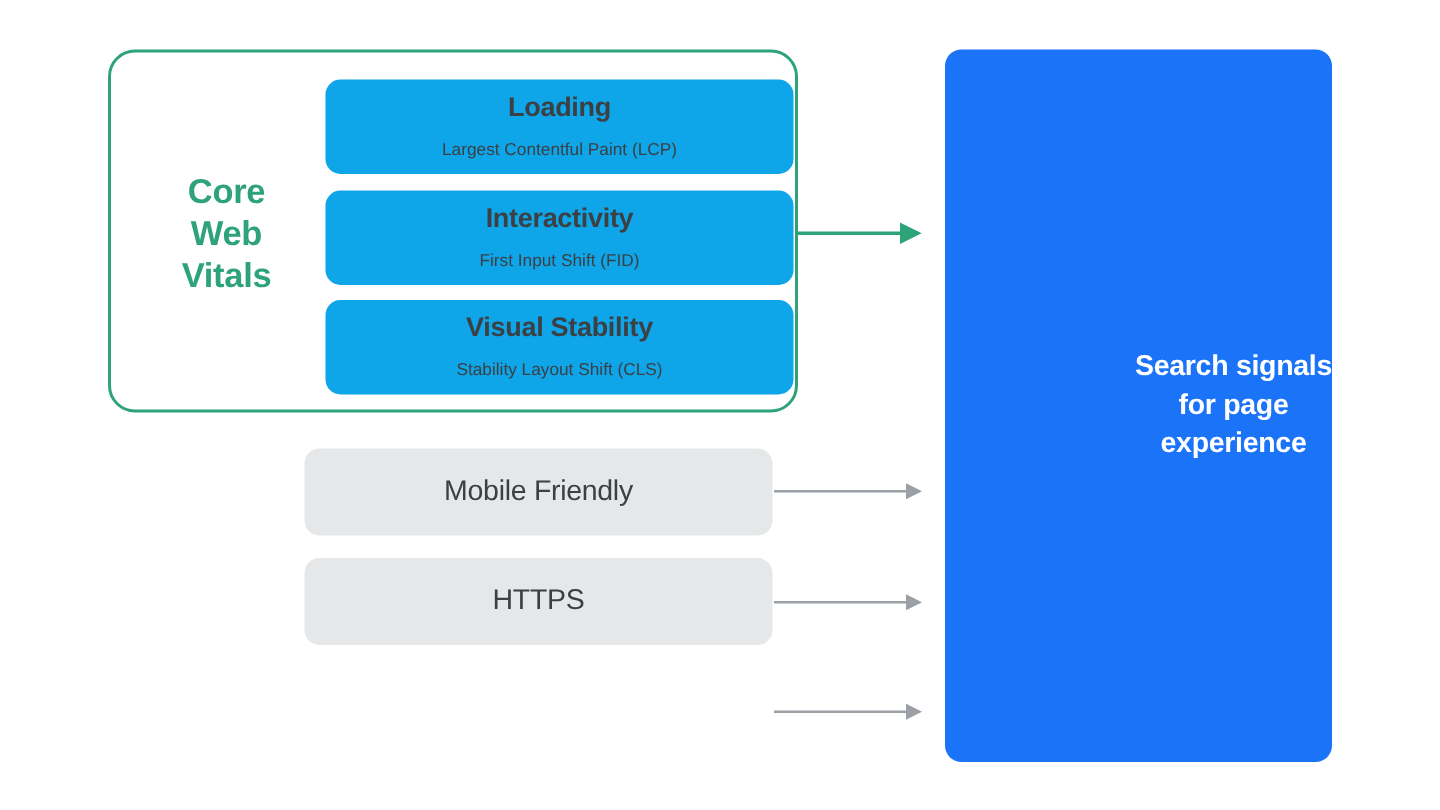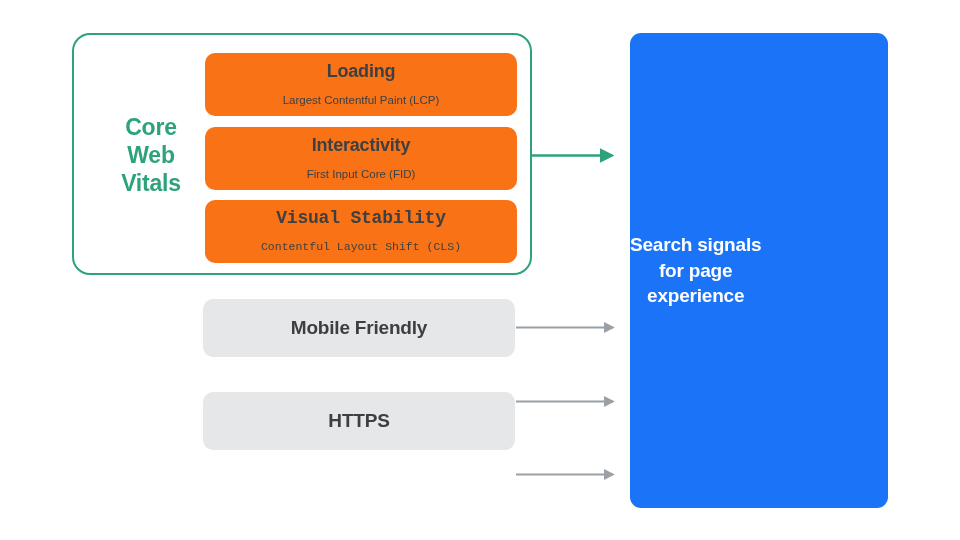--- a/index.html
+++ b/index.html
@@ -41,34 +41,34 @@
     font-size: 23px;
     font-weight: bold;
     line-height: 1.22;
     letter-spacing: -0.2px;
     text-align: center;
   }
 
   
   .metric-card {
     position: absolute;
-    left: 131px;
+    left: 143px;
     width: 312px;
     height: 63px;
-    background: #f97316;
+    background: #0ea5e9;
     border-radius: 10px;
     box-sizing: border-box;
     display: flex;
     flex-direction: column;
     align-items: center;
     justify-content: center;
   }
   .metric-card.c0 { top: 18px; }
   .metric-card.c1 { top: 92px; align-items: center; }
-  .metric-card.c2 { top: 165px; font-family: Liberation Mono, monospace; }
+  .metric-card.c2 { top: 165px; }
   .metric-title {
     font-size: 18px;
     font-weight: bold;
     color: #3c4043;
     line-height: 1.15;
     letter-spacing: -0.2px;
   }
   .metric-sub {
     font-size: 11.5px;
     font-weight: normal;
@@ -83,41 +83,41 @@
     left: 203px;
     width: 312px;
     height: 58px;
     background: #e6e7e8;
     border-radius: 10px;
     display: flex;
     align-items: center;
     justify-content: center;
   }
   .gray-box.g0 { top: 299px; }
-  .gray-box.g1 { top: 392px; }
+  .gray-box.g1 { top: 372px; }
   .gray-box.g2 { top: 446px; }
   .gray-label {
     font-size: 19px;
-    font-weight: bold;
+    font-weight: normal;
     color: #3c4043;
     letter-spacing: -0.2px;
   }
 
   
   .blue-box {
     position: absolute;
     left: 630px;
     top: 33px;
     width: 258px;
     height: 475px;
     background: #1b73f8;
     border-radius: 11px;
     display: flex;
     align-items: center;
-    justify-content: flex-start;
+    justify-content: flex-end;
   }
   .blue-text {
     color: #ffffff;
     font-size: 19px;
     font-weight: bold;
     text-align: center;
     line-height: 1.36;
     letter-spacing: -0.2px;
     white-space: pre-line;
   }
@@ -143,26 +143,26 @@
 Web
 Vitals</div>
 
     <div class="metric-card c0">
       <div class="metric-title">Loading</div>
       <div class="metric-sub">Largest Contentful Paint (LCP)</div>
     </div>
 
     <div class="metric-card c1">
       <div class="metric-title">Interactivity</div>
-      <div class="metric-sub">First Input Core (FID)</div>
+      <div class="metric-sub">First Input Shift (FID)</div>
     </div>
 
     <div class="metric-card c2">
       <div class="metric-title">Visual Stability</div>
-      <div class="metric-sub">Contentful Layout Shift (CLS)</div>
+      <div class="metric-sub">Stability Layout Shift (CLS)</div>
     </div>
   </div>
 
   <div class="gray-box g0">
     <span class="gray-label">Mobile Friendly</span>
   </div>
 
   <div class="gray-box g1">
     <span class="gray-label">HTTPS</span>
   </div>

